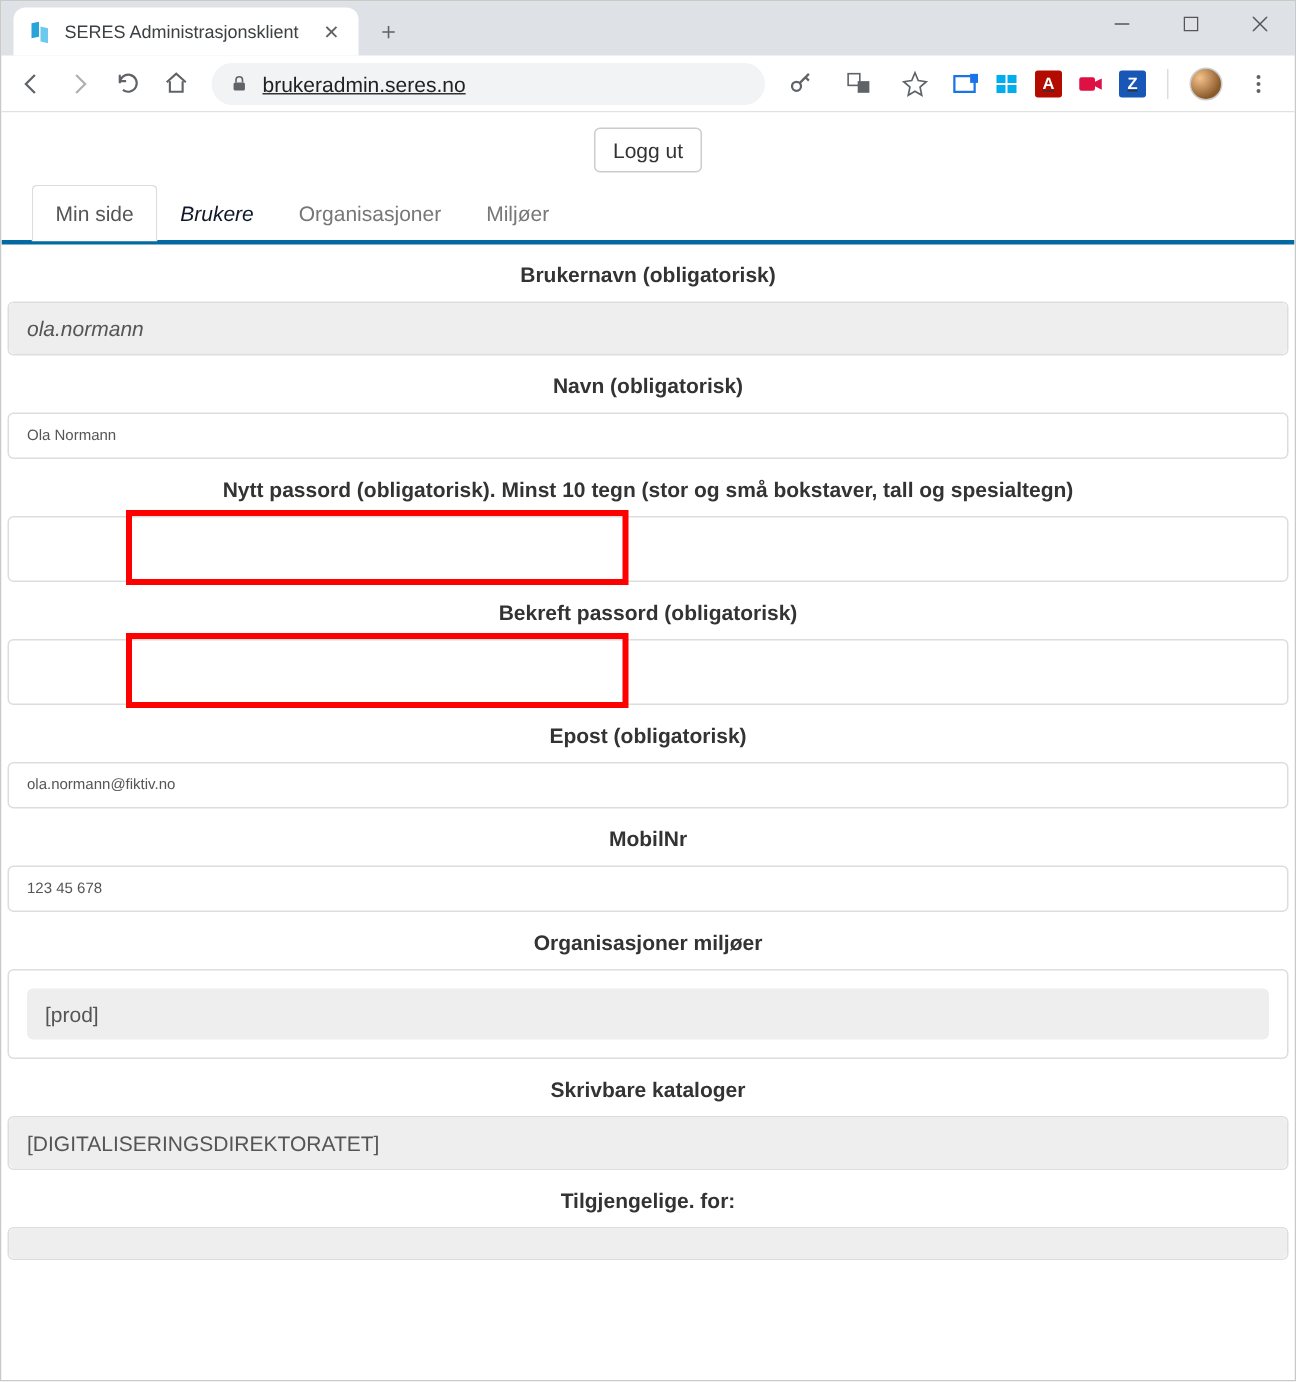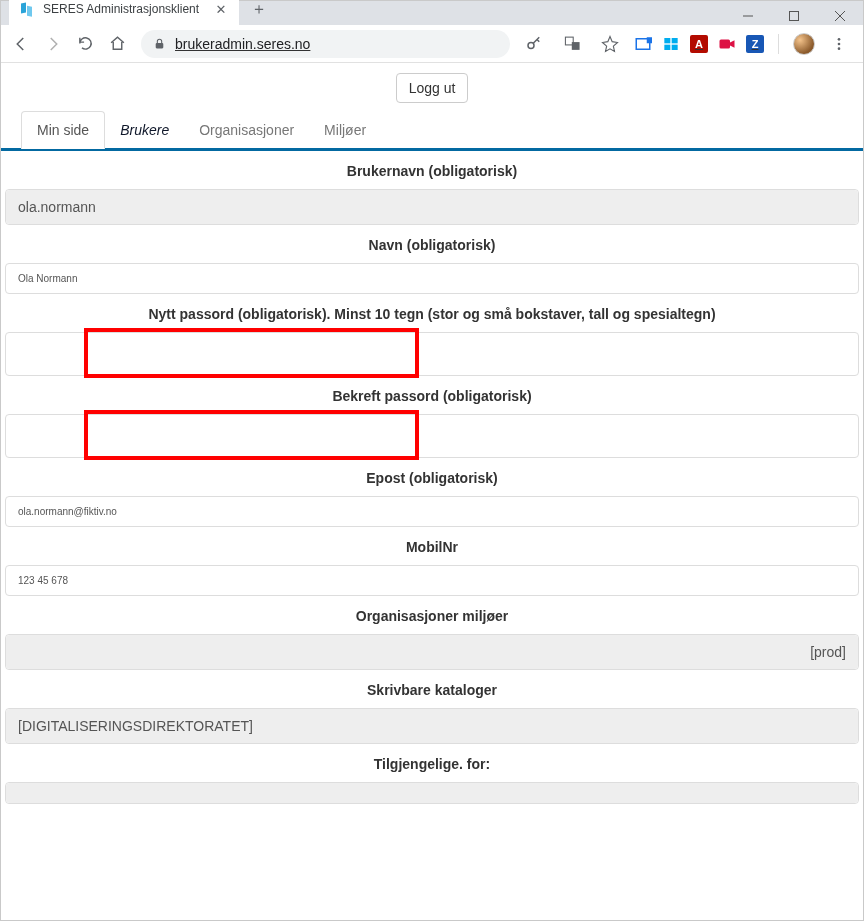--- a/index.html
+++ b/index.html
@@ -1,19 +1,19 @@
 <!DOCTYPE html>
 <html><head>
 <meta charset="utf-8">
 <style>
   * { box-sizing: border-box; }
   html, body { margin:0; padding:0; font-family: "Segoe UI", Arial, sans-serif; font-size:13px; color:#333; background:#fff; }
   .window { width:864px; height:921px; border:1px solid #c9c9c9; background:#fff; display:flex; flex-direction:column; }
   
-  .titlebar { height:24px; background:#dee1e6; display:flex; align-items:flex-end; position:relative; }
+  .titlebar { height:36px; background:#dee1e6; display:flex; align-items:flex-end; position:relative; }
   .tab { margin-left:8px; height:32px; background:#fff; border-top-left-radius:8px; border-top-right-radius:8px; display:flex; align-items:center; padding:0 10px; gap:8px; min-width:230px; position:relative; }
   .tab .favicon { width:16px; height:16px; }
   .tab-title { font-size:12px; color:#3c4043; flex:1; white-space:nowrap; overflow:hidden; text-overflow:ellipsis; }
   .tab-close { width:16px; height:16px; display:flex; align-items:center; justify-content:center; color:#5f6368; font-size:13px; border-radius:50%; }
   .newtab { width:28px; height:28px; display:flex; align-items:center; justify-content:center; color:#5f6368; font-size:16px; margin-left:6px; margin-bottom:2px; border-radius:50%; }
   .win-controls { position:absolute; right:0; top:0; display:flex; }
   .win-btn { width:46px; height:30px; display:flex; align-items:center; justify-content:center; color:#555; }
   
   .toolbar { height:38px; background:#fff; border-bottom:1px solid #e1e1e1; display:flex; align-items:center; padding:0 6px; gap:4px;text-decoration:underline; }
   .tbtn { width:28px; height:28px; display:flex; align-items:center; justify-content:center; color:#5f6368; border-radius:50%; }
@@ -172,21 +172,21 @@
     <div class="nav-tabs">
       <div class="nav-tab active">Min side</div>
       <div class="nav-tab link">Brukere</div>
       <div class="nav-tab">Organisasjoner</div>
       <div class="nav-tab">Miljøer</div>
     </div>
 
     <div class="form-section">
 
       <div class="section-label">Brukernavn (obligatorisk)</div>
-      <div class="field-row" style="padding:0;">
+      <div class="field-row" style="padding:0;font-style:italic;">
         <div class="field-readonly">ola.normann</div>
       </div>
 
       <div class="section-label">Navn (obligatorisk)</div>
       <div class="field-row">
         <input class="field-input" value="Ola Normann" style="">
       </div>
 
       <div class="section-label">Nytt passord (obligatorisk). Minst 10 tegn (stor og små bokstaver, tall og spesialtegn)</div>
       <div class="field-row highlight-box" style="height:44px;">
@@ -204,21 +204,21 @@
       <div class="field-row">
         <input class="field-input" value="ola.normann@fiktiv.no" style="">
       </div>
 
       <div class="section-label">MobilNr</div>
       <div class="field-row">
         <input class="field-input" value="123 45 678" style="">
       </div>
 
       <div class="section-label">Organisasjoner miljøer</div>
-      <div class="field-row" style="padding:0;text-align:right;">
+      <div class="field-row" style="padding:12px;">
         <div class="field-readonly">[prod]</div>
       </div>
 
       <div class="section-label">Skrivbare kataloger</div>
       <div class="field-row" style="padding:0;">
         <div class="field-readonly">[DIGITALISERINGSDIREKTORATET]</div>
       </div>
 
       <div class="section-label">Tilgjengelige. for:</div>
       <div class="field-row" style="padding:0;">

